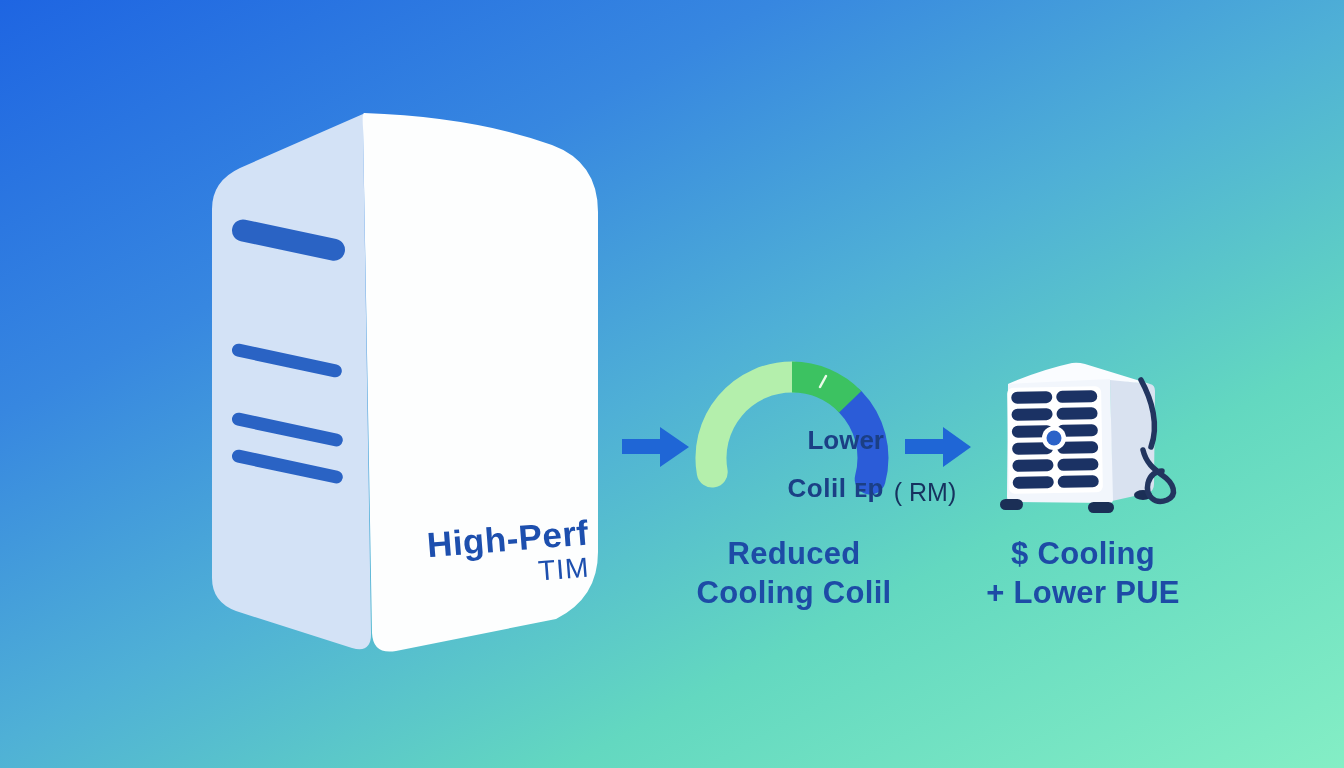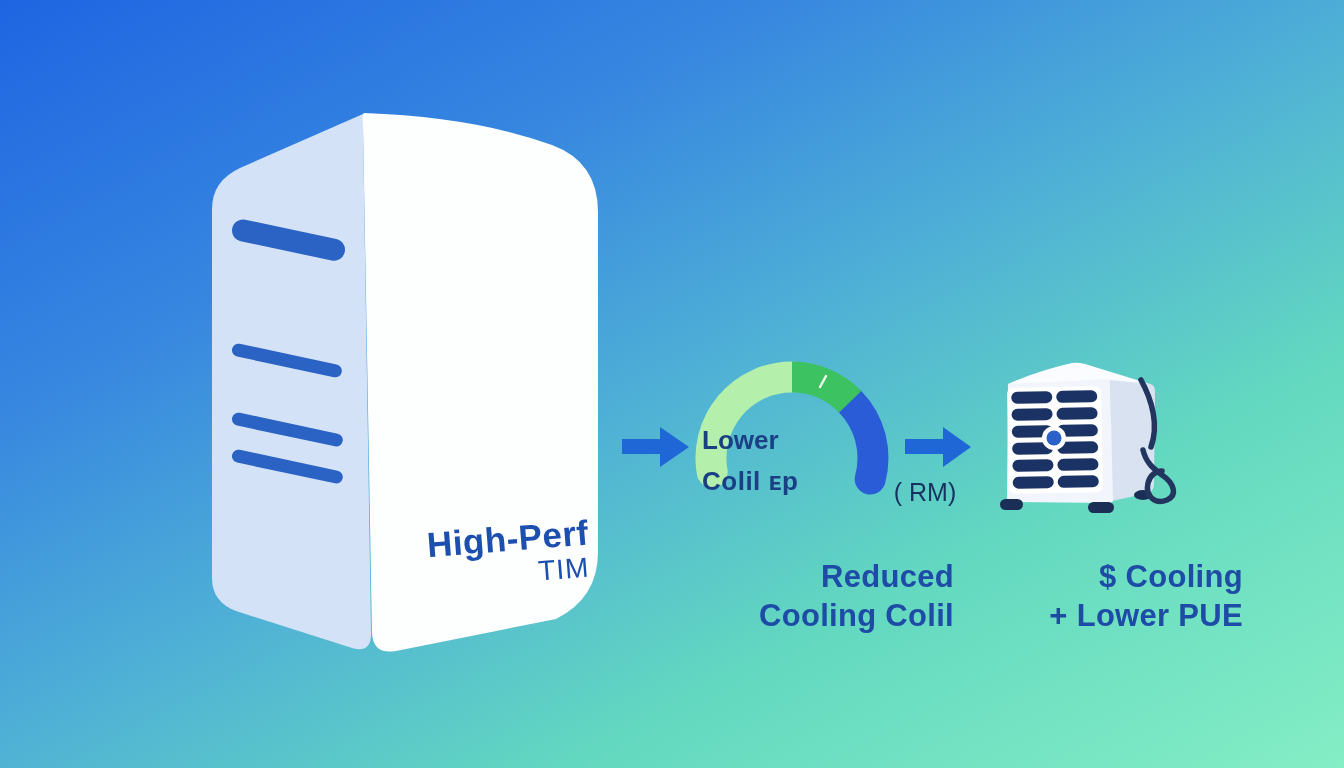--- a/index.html
+++ b/index.html
@@ -36,45 +36,44 @@
     color: #1d4fae;
     line-height: 1.0;
   }
   .tower-label .l1 { font-size: 35px; font-weight: 700; letter-spacing: 0.5px; display: block; }
   .tower-label .l2 { font-size: 28px; font-weight: 500; letter-spacing: 1px; display: block; margin-top: 4px; padding-right: 2px; }
 
   
   .gauge-label {
     left: 702px; top: 427px;
     width: 182px;
-    text-align: left;
+    text-align: right;
     color: #1b3f85;
     line-height: 1.0;
   }
   .gauge-label .l1 { font-size: 26px; font-weight: 600; display: block; }
-  .gauge-label .l2 { font-size: 26px; font-weight: 600; display: block; margin-top: 15px; letter-spacing: 0.5px; }
+  .gauge-label .l2 { font-size: 26px; font-weight: 600; display: block; margin-top: 22px; letter-spacing: 0.5px; }
   .gauge-unit {
     left: 885px; top: 478px;
     width: 80px;
     text-align: center;
     color: #16325e;
     font-size: 25px;
     font-weight: 500;
   }
 
   
   .caption {
     width: 320px;
-    text-align: right;
+    text-align: center;
     font-size: 31px;
     font-weight: 700;
     line-height: 39px;
     color: #1d4ba6;
     letter-spacing: 0.3px;
-    margin-top: 23px;
   }
   .caption-cooling { left: 634px; top: 534px; }
   .caption-savings { left: 923px; top: 534px; }
 </style>
 </head>
 <body>
 
 <div class="scene">
 
   <svg class="art" viewBox="0 0 1344 768" xmlns="http://www.w3.org/2000/svg">

